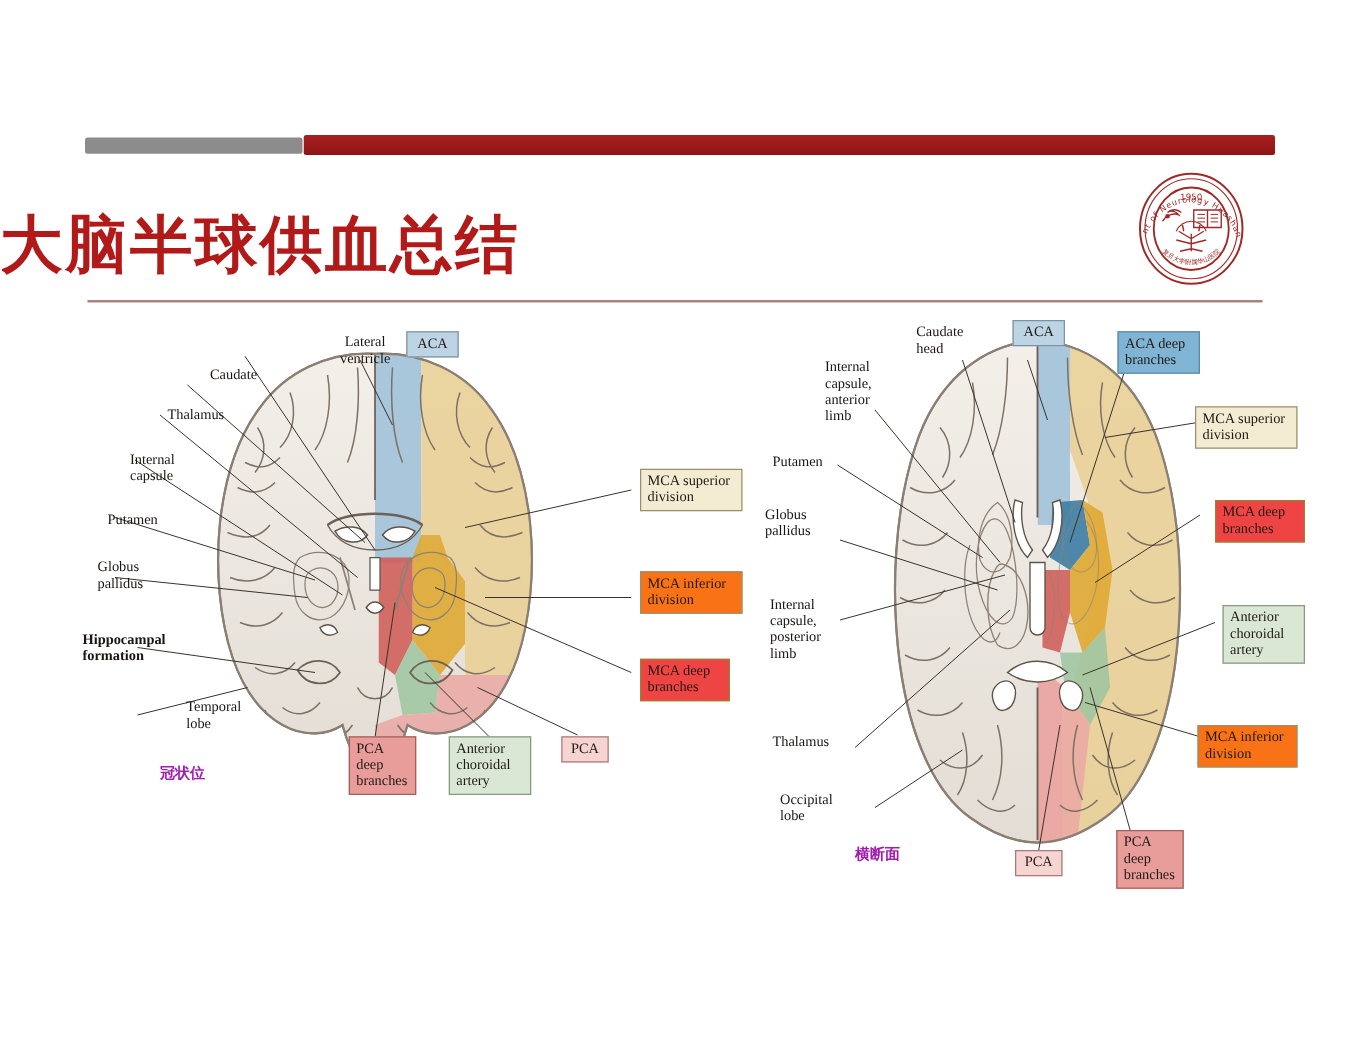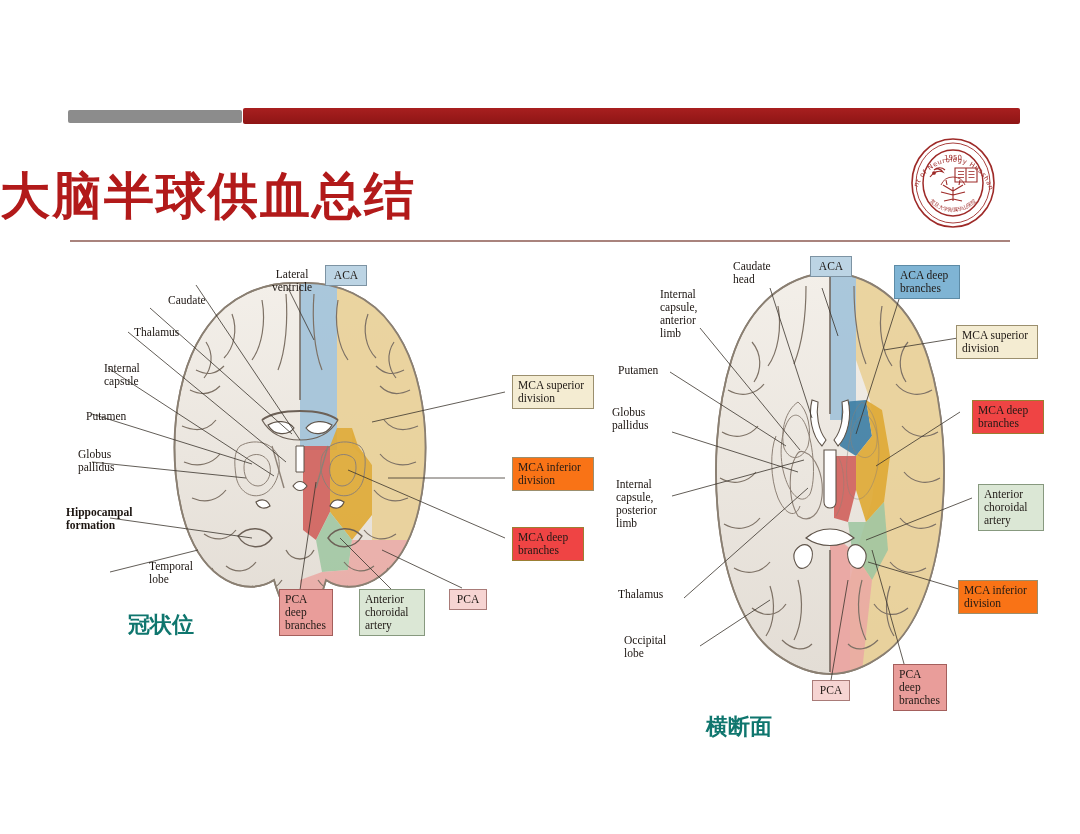--- a/index.html
+++ b/index.html
@@ -34,21 +34,21 @@
   .lbl-acadeep{background:#7fb4d4;border-color:#5d8ba6;}
   .lbl-mcas  {background:#f4ecd2;border-color:#9b8f6e;}
   .lbl-mcai  {background:#f97316;border-color:#9b8f6e;}
   .lbl-mcad  {background:#ef4444;border-color:#9b7f33;}
   .lbl-pca   {background:#f6d4d2;border-color:#a97b78;}
   .lbl-pcad  {background:#e99d9a;border-color:#a45f5c;}
   .lbl-ach   {background:#dbe7d5;border-color:#87997f;}
 
   .anno{position:absolute;font-size:11.5px;line-height:13px;color:#1b1410;
         font-family:"Liberation Serif", serif;}
-  .caption{position:absolute;font-size:22px;font-weight:bold;color:#0f766e;
+  .caption{position:absolute;font-size:12px;font-weight:bold;color:#a21caf;
            font-family:"DejaVu Sans", sans-serif;}
 </style>
 </head>
 <body>
 
 <div class="bar-gray"></div>
 <div class="bar-red"></div>
 
 <div class="slide-title">大脑半球供血总结</div>
 <div class="title-rule"></div>
@@ -451,13 +451,13 @@
   <span>MCA deep<br>branches</span></div>
 <div class="lbl lbl-ach" style="left:978px;top:484px;width:66px;">
   <span>Anterior<br>choroidal<br>artery</span></div>
 <div class="lbl lbl-mcai" style="left:958px;top:580px;width:80px;">
   <span>MCA inferior<br>division</span></div>
 <div class="lbl lbl-pca" style="left:812px;top:680px;width:38px;text-align:center;">
   <span>PCA</span></div>
 <div class="lbl lbl-pcad" style="left:893px;top:664px;width:54px;">
   <span>PCA<br>deep<br>branches</span></div>
 
-<div class="caption" style="left:706px;top:675px;margin-top:37px;">横断面</div>
+<div class="caption" style="left:684px;top:675px;">横断面</div>
 
 </body></html>

